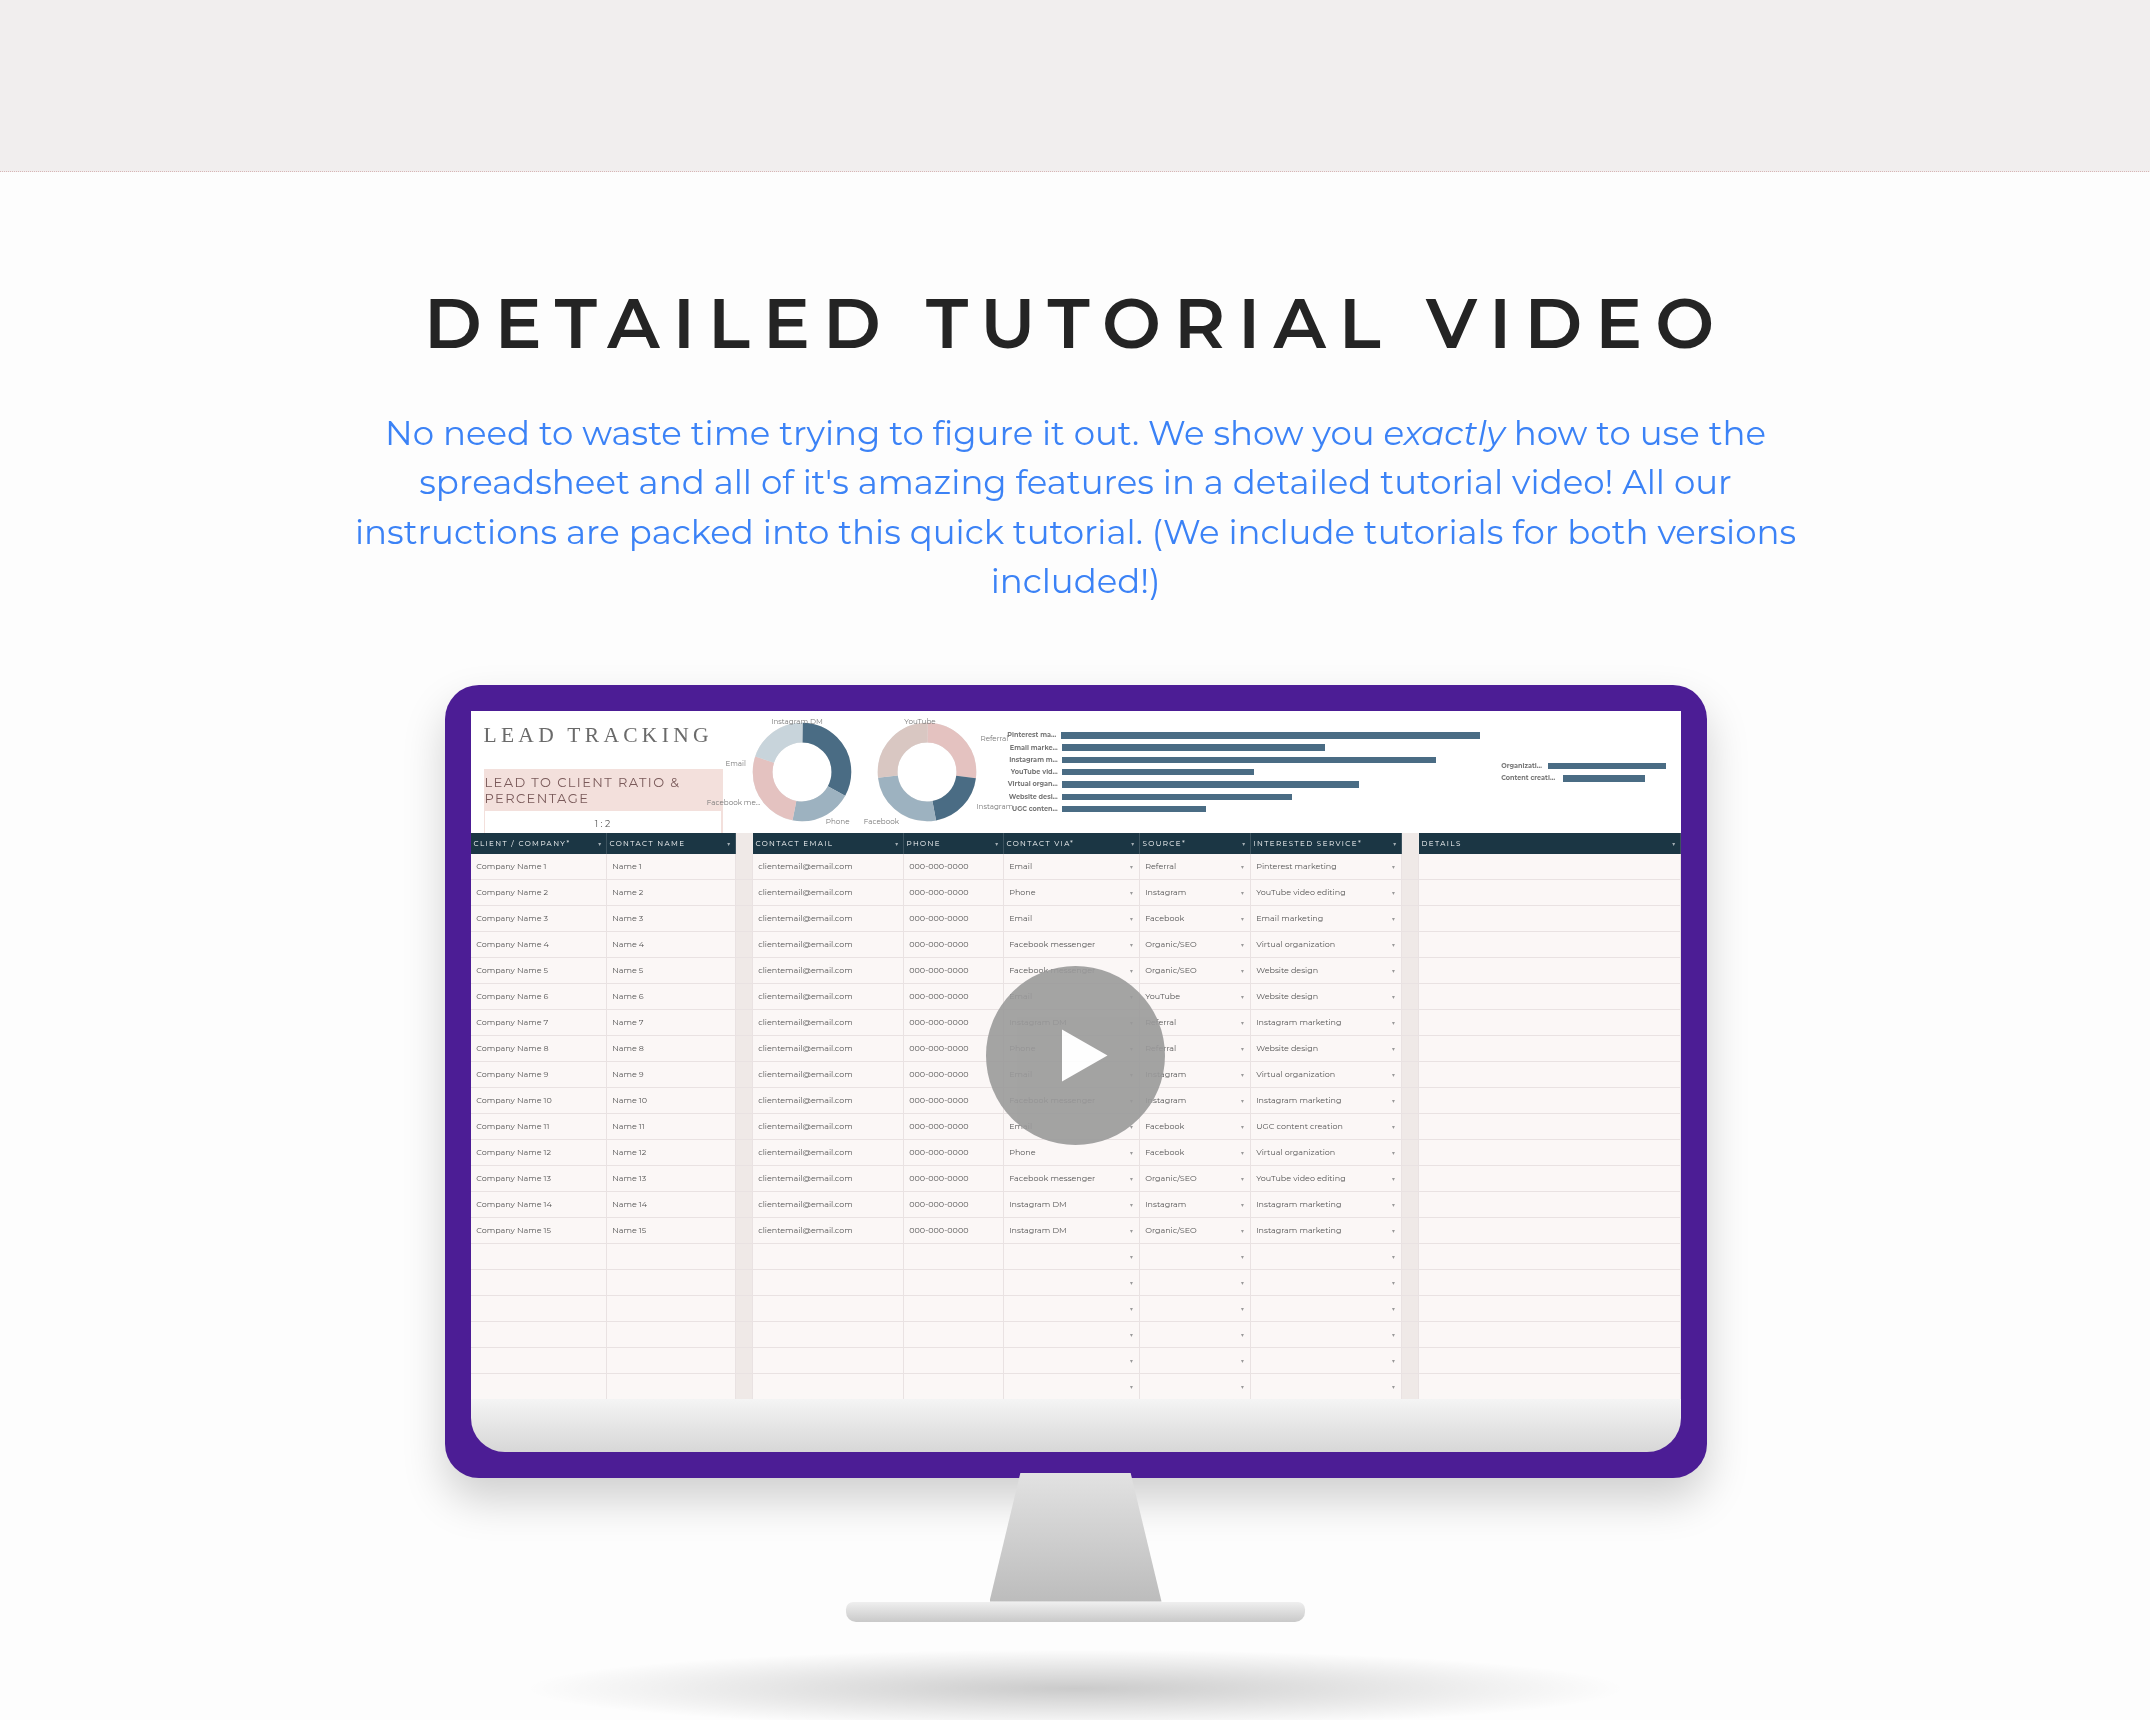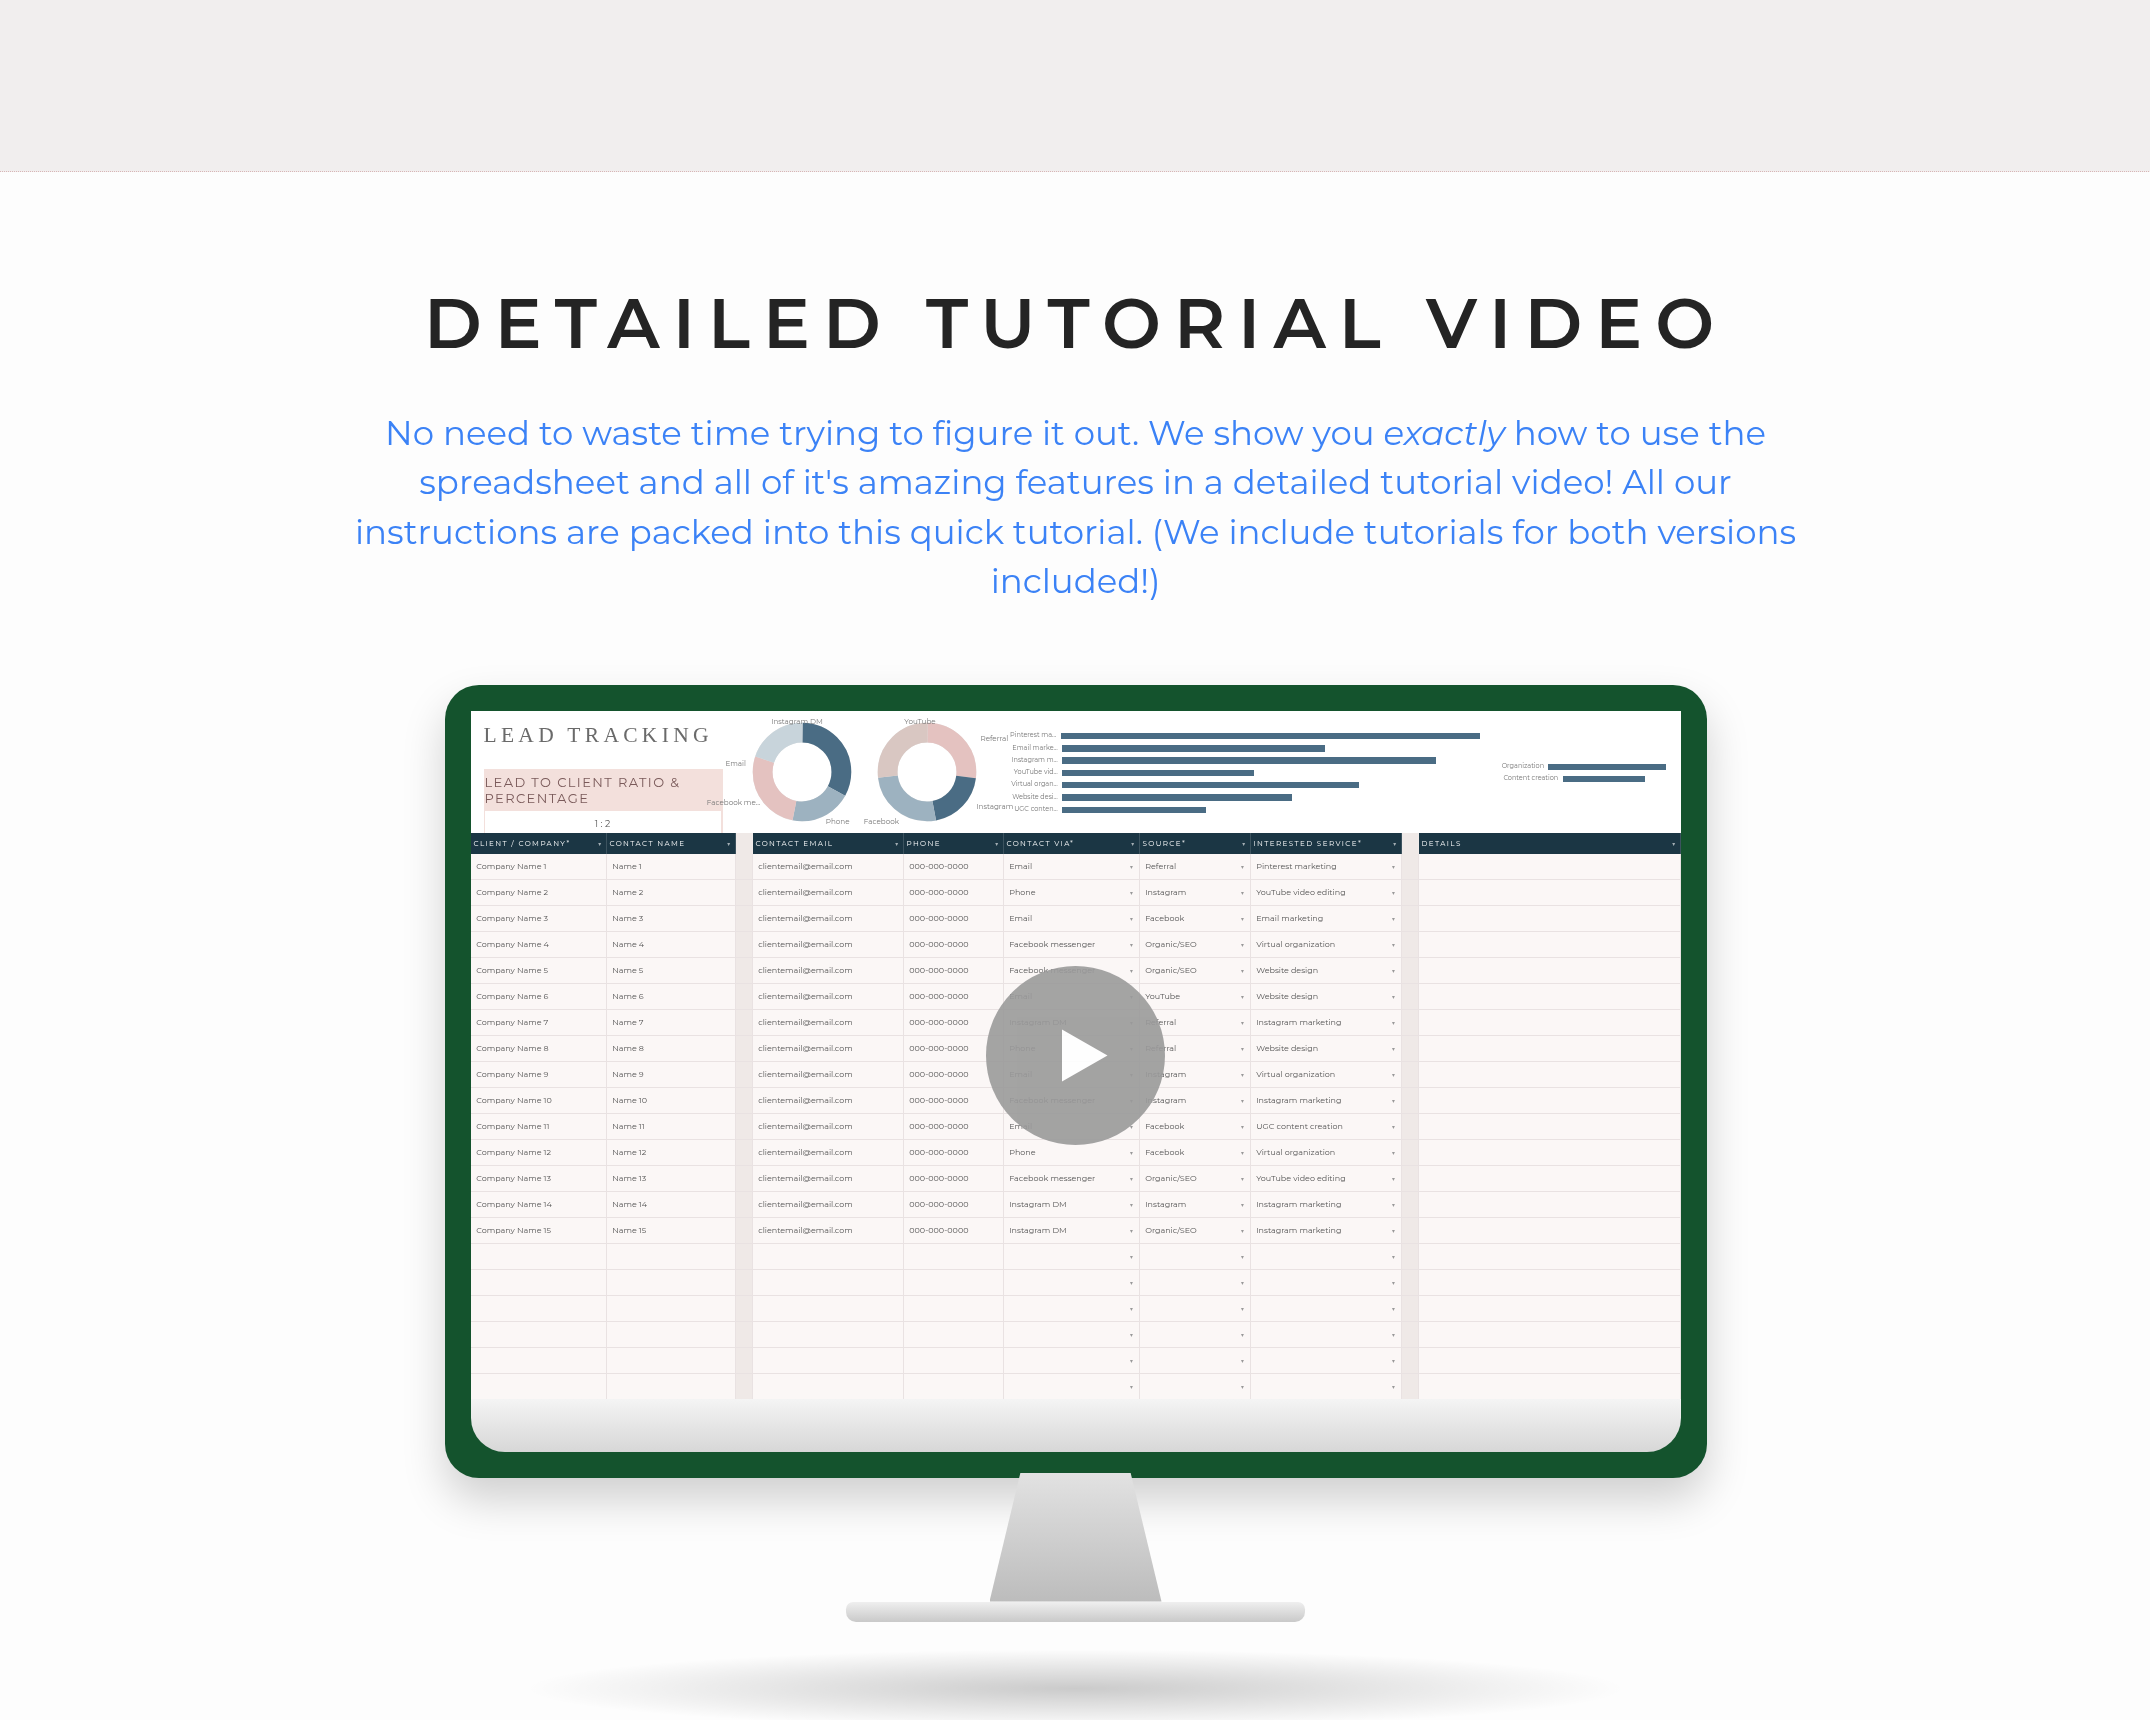--- a/index.html
+++ b/index.html
@@ -53,21 +53,21 @@
   }
   p.hero-sub em { font-style: italic; }
 
   
   .monitor-stage {
     margin: 79px auto 0;
     width: 1262px;
     position: relative;
   }
   .monitor-shell {
-    background: #14532d;
+    background: #4c1d95;
     border-radius: 34px;
     padding: 26px;
     box-shadow: 0 21.5px 43px rgba(0,0,0,.18);
   }
   .screen {
     background: #fff;
     width: 100%;
     height: 688px;
     position: relative;
     overflow: hidden;
@@ -153,21 +153,21 @@
   .ratio-row > div:last-child { border-right: none; }
 
   .charts {
     flex: 1; display: flex; gap: 21.5px;
     align-items: center; padding: 7.2px 14.3px;
   }
   .donut-wrap { position: relative; width: 104px; height: 104px; }
   .donut-wrap .lbl { position:absolute; font-size:7.2px; color:#777; white-space:nowrap;}
   .bars-wrap { flex:1; display:flex; gap:21.5px; align-items:center; }
   .bar-chart { display:flex; flex-direction:column; gap:4.3px; font-size:7.2px; flex:1; }
-  .bar-row { display:flex; align-items:flex-end; gap:4.3px; }
+  .bar-row { display:flex; align-items:center; gap:4.3px;font-weight:bold; }
   .bar-row .bl { width:57px; text-align:right; color:#777; font-size:6.5px; overflow:hidden; text-overflow:ellipsis; white-space:nowrap;}
   .bar-row .bb { height:6.5px; background: var(--accent-mid); }
 
   
   .hdr {
     display: flex;
     background: var(--accent-dk);
     color: #fff;
     font-size: 7.2px; letter-spacing: 1.4px;
     text-transform: uppercase;

